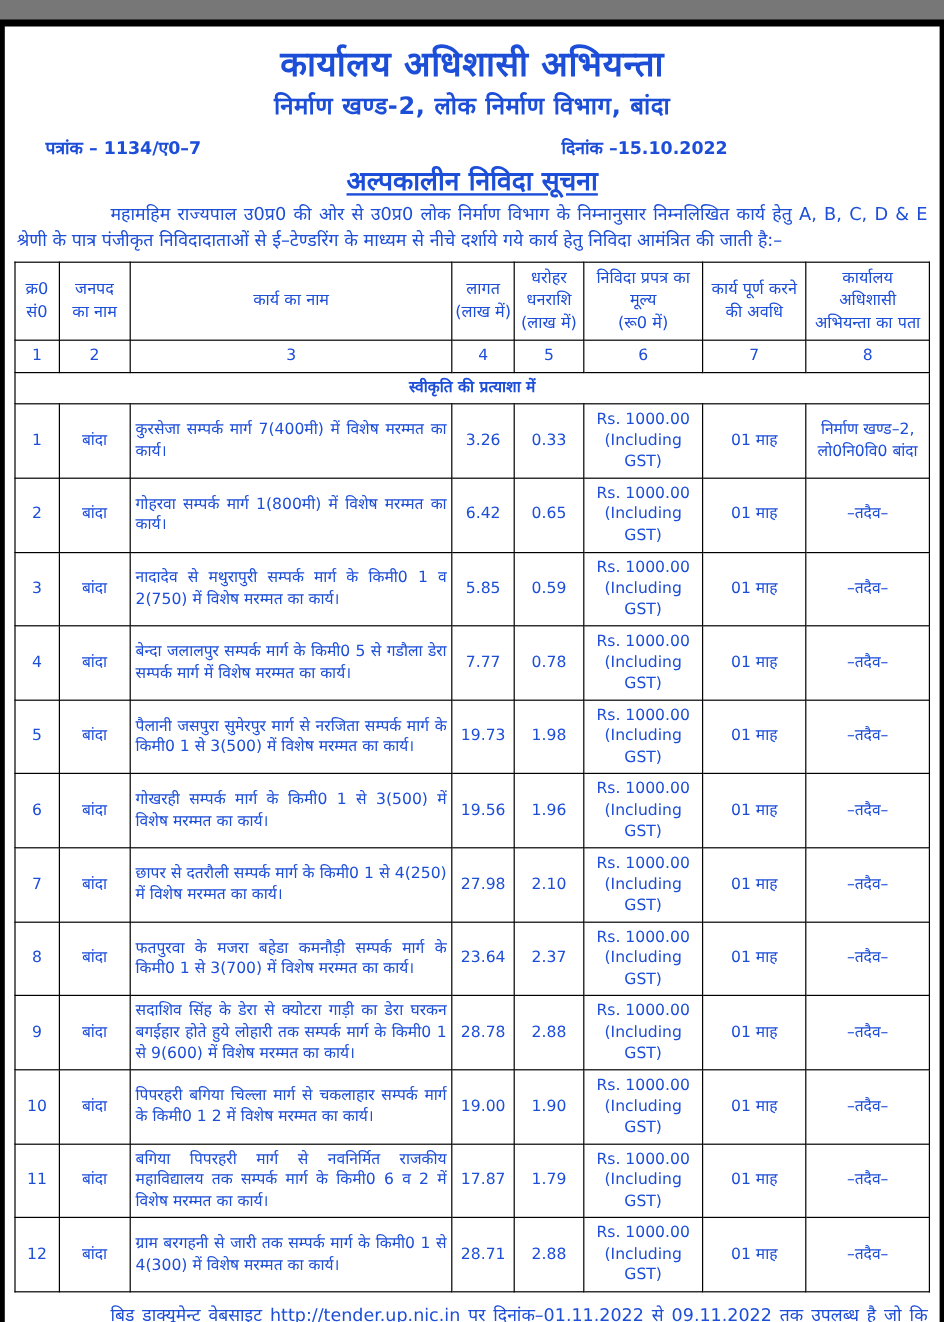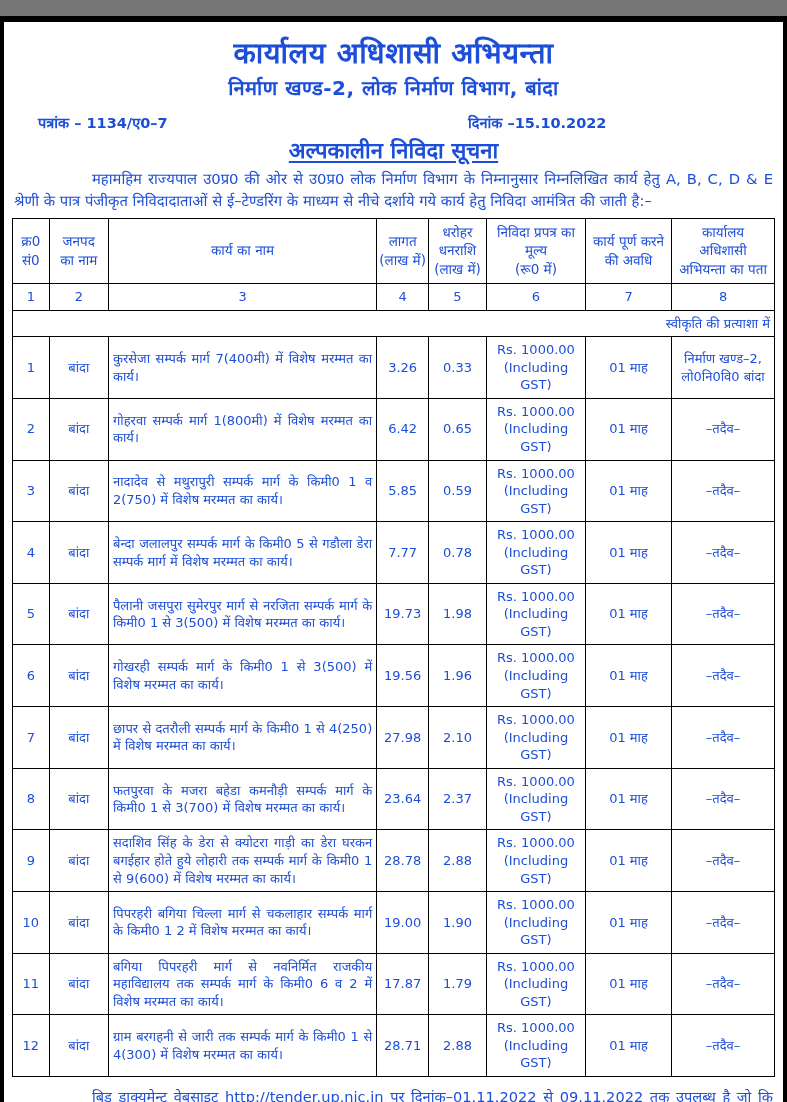--- a/index.html
+++ b/index.html
@@ -16,21 +16,21 @@
   .meta .letter { position:absolute; left:26px; }
   .meta .date   { position:absolute; left:456px; }
   .notice-title { text-align:center; font-size:22px; font-weight:bold; text-decoration:underline; text-underline-offset:3px; margin:2px 0 4px 0; }
   .intro { font-size:14.8px; line-height:1.5; text-align:justify; text-indent:78px; padding:0 2px; }
 
   table.tender { width:100%; border-collapse:collapse; margin-top:5px; table-layout:fixed; }
   table.tender th, table.tender td { border:1.5px solid #000; vertical-align:middle; }
   table.tender th { font-size:13.5px; font-weight:normal; text-align:center; white-space:pre-line; line-height:1.4; padding:4px 2px; }
   table.tender td { font-size:13px; line-height:1.35; padding:4px 4px; }
   .numrow td { text-align:center; font-size:14px; padding:2px; }
-  .sectionrow td { font-weight:normal; text-align:right; font-size:13.5px; padding:3px 4px; }
+  .sectionrow td { font-weight:bold; text-align:center; font-size:13.5px; padding:3px 4px; }
   td.c0, td.c1, td.c3, td.c4, td.c5, td.c6, td.c7 { text-align:center; }
   td.c0 { font-size:14px; }
   td.c2 { text-align:justify; }
   td.c5, td.c7 { white-space:pre-line; }
 
   .note { font-size:14.6px; line-height:1.5; text-align:justify; margin-top:9px; text-indent:78px; padding:0 2px; }
 </style>
 </head>
 <body>
 

